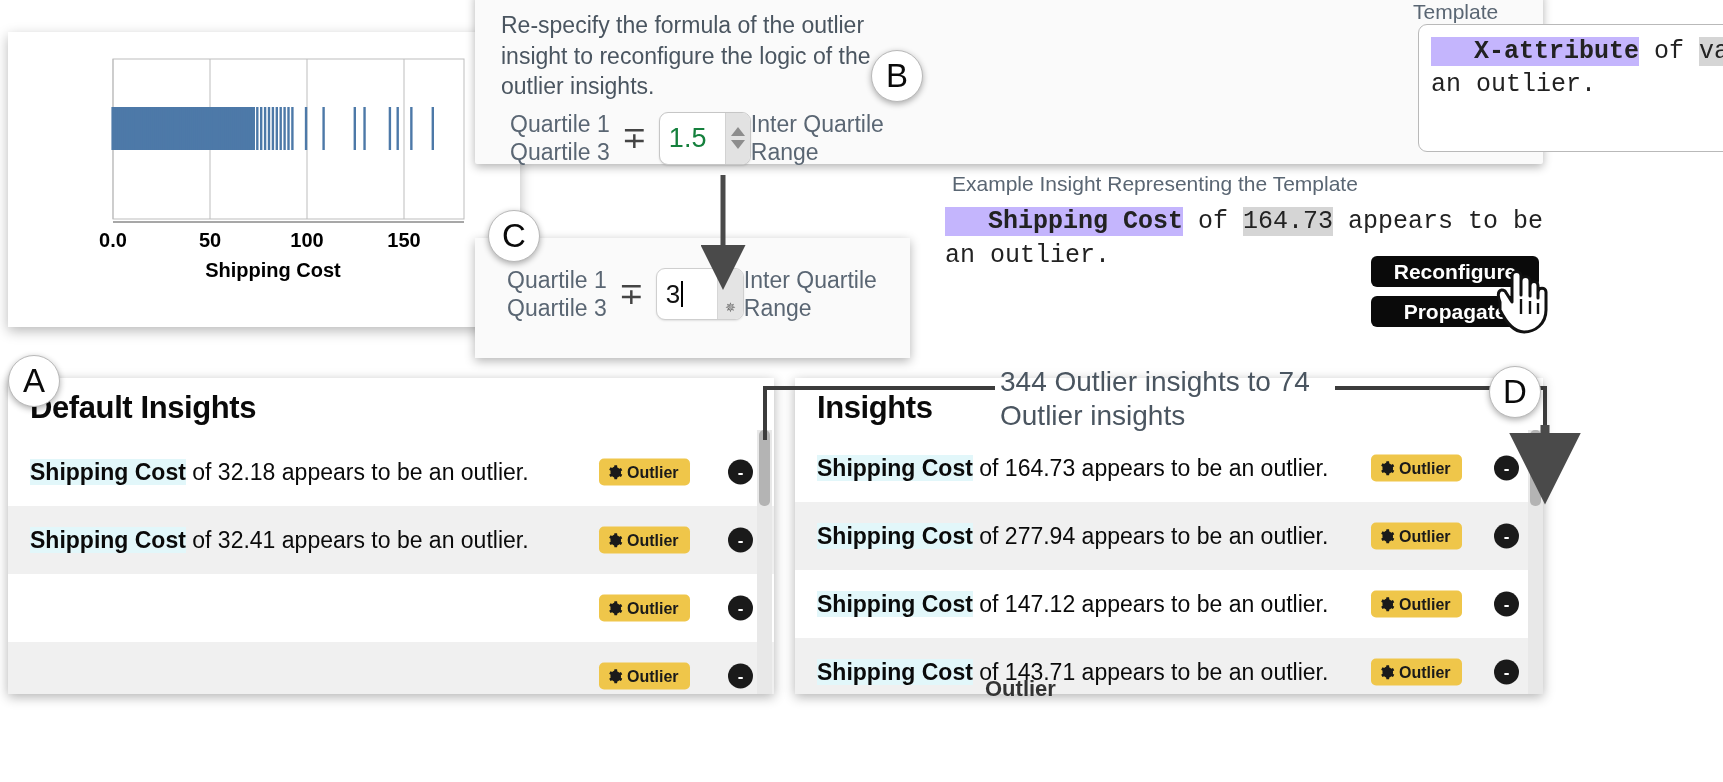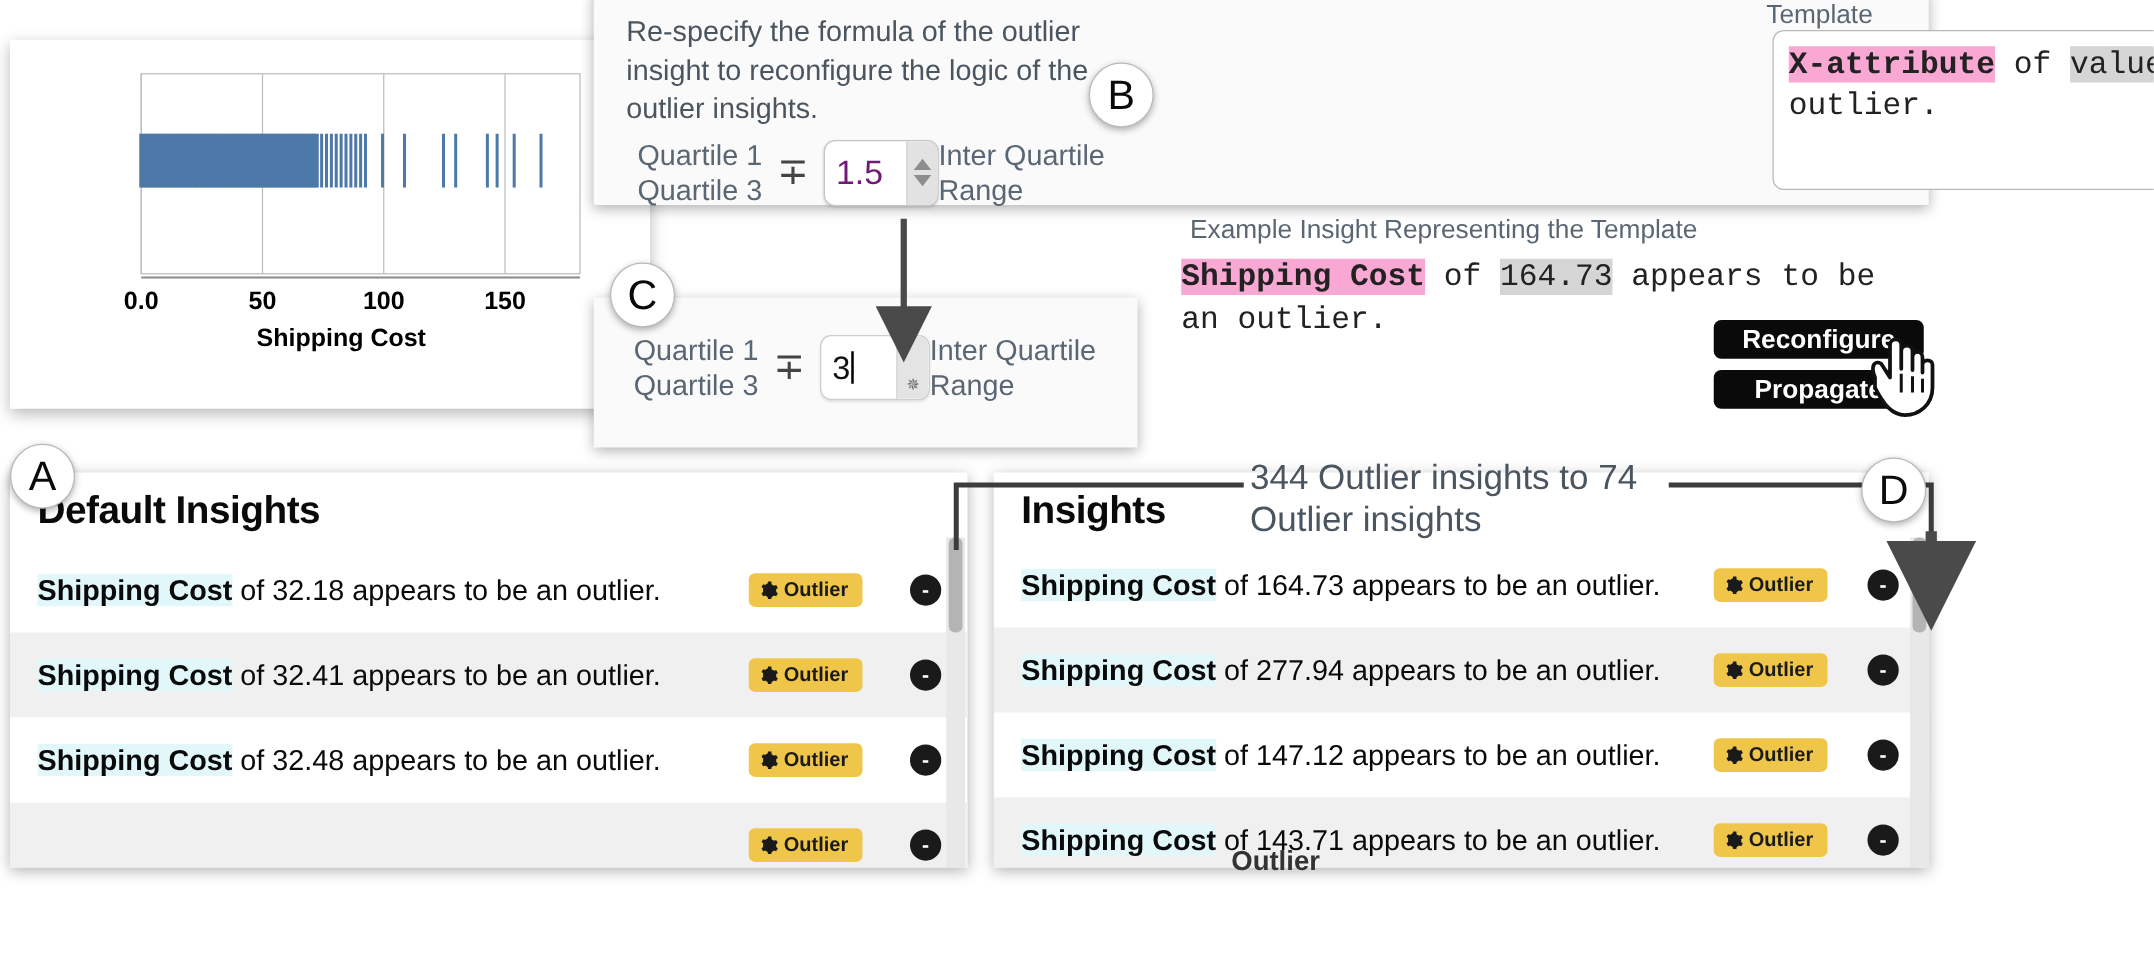--- a/index.html
+++ b/index.html
@@ -63,21 +63,21 @@
     display:flex; align-items:stretch;
     width:92px; height:53px;
     background:#fff;
     border:1px solid #c6c6c6;
     border-radius:9px;
     box-shadow:0 1px 2px rgba(0,0,0,0.12);
     overflow:hidden;
   }
   .spinner .val {
     flex:1; display:flex; align-items:center; justify-content:flex-start;
-    padding-left:9px; font-size:27px; color:#701a75;
+    padding-left:9px; font-size:27px; color:#15803d;
   }
   .spinner .arrows {
     width:25px; background:#e2e2e2;
     display:flex; flex-direction:column;
     align-items:center; justify-content:center;
     border-left:1px solid #d2d2d2;
   }
   .tri-up, .tri-dn {
     width:0; height:0; border-left:7px solid transparent;
     border-right:7px solid transparent; margin:2px 0;
@@ -135,21 +135,21 @@
   }
   #example-label {
     position:absolute; left:952px; top:172px;
     font-size:21px; color:#5a6673;
   }
   #example-text {
     position:absolute; left:945px; top:205px; width:600px;
     font-family:"Liberation Mono", monospace;
     font-size:25px; line-height:1.35; color:#222;
   }
-  .hl-attr { background:#f9a8d4; font-weight:700; }
+  .hl-attr { background:#c4b5fd; font-weight:700;padding-left:43px; }
   .hl-val  { background:#d5d5d5; }
 
   .blk-btn {
     position:absolute; background:#0a0a0a; color:#fff;
     border:none; border-radius:6px;
     font-size:21px; font-weight:700;
     font-family:Liberation Sans, sans-serif;
     padding:0 18px; height:31px;
     display:flex; align-items:center; justify-content:center;
     cursor:pointer;
@@ -457,21 +457,20 @@
         <div class="badge" style="left: 591px;">
           <svg class="gear" viewBox="0 0 24 24">
             <path fill="#1a1a1a" d="M12 8.2a3.8 3.8 0 1 0 0 7.6 3.8 3.8 0 0 0 0-7.6zm0 5.6a1.8 1.8 0 1 1 0-3.6 1.8 1.8 0 0 1 0 3.6z"></path>
             <path fill="#1a1a1a" d="M21 12c0-.6-.06-1.18-.17-1.74l2.1-1.5-2-3.46-2.43.94a8.9 8.9 0 0 0-3-1.74L15.1 1h-4l-.4 2.5a8.9 8.9 0 0 0-3 1.74l-2.43-.94-2 3.46 2.1 1.5A9 9 0 0 0 5.2 12c0 .6.06 1.18.17 1.74l-2.1 1.5 2 3.46 2.43-.94a8.9 8.9 0 0 0 3 1.74l.4 2.5h4l.4-2.5a8.9 8.9 0 0 0 3-1.74l2.43.94 2-3.46-2.1-1.5c.11-.56.17-1.14.17-1.74z"></path>
           </svg>
           <span>Outlier</span>
         </div>
         <div class="minus-btn" style="left: 720px;">-</div>
       </div>
       <div class="ins-row">
-        <div class="ins-text"><span class="attr">Shipping Cost</span><span> of </span><span>32.48</span><span> appears to be an outlier.</span></div>
         <div class="badge" style="left: 591px;">
           <svg class="gear" viewBox="0 0 24 24">
             <path fill="#1a1a1a" d="M12 8.2a3.8 3.8 0 1 0 0 7.6 3.8 3.8 0 0 0 0-7.6zm0 5.6a1.8 1.8 0 1 1 0-3.6 1.8 1.8 0 0 1 0 3.6z"></path>
             <path fill="#1a1a1a" d="M21 12c0-.6-.06-1.18-.17-1.74l2.1-1.5-2-3.46-2.43.94a8.9 8.9 0 0 0-3-1.74L15.1 1h-4l-.4 2.5a8.9 8.9 0 0 0-3 1.74l-2.43-.94-2 3.46 2.1 1.5A9 9 0 0 0 5.2 12c0 .6.06 1.18.17 1.74l-2.1 1.5 2 3.46 2.43-.94a8.9 8.9 0 0 0 3 1.74l.4 2.5h4l.4-2.5a8.9 8.9 0 0 0 3-1.74l2.43.94 2-3.46-2.1-1.5c.11-.56.17-1.14.17-1.74z"></path>
           </svg>
           <span>Outlier</span>
         </div>
         <div class="minus-btn" style="left: 720px;">-</div>
       </div>
       <div class="ins-row alt">

